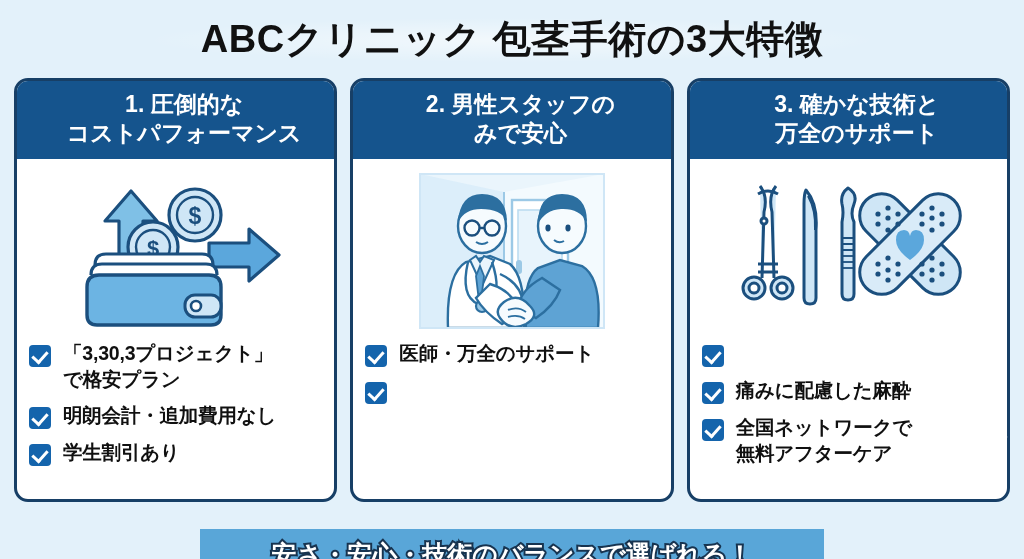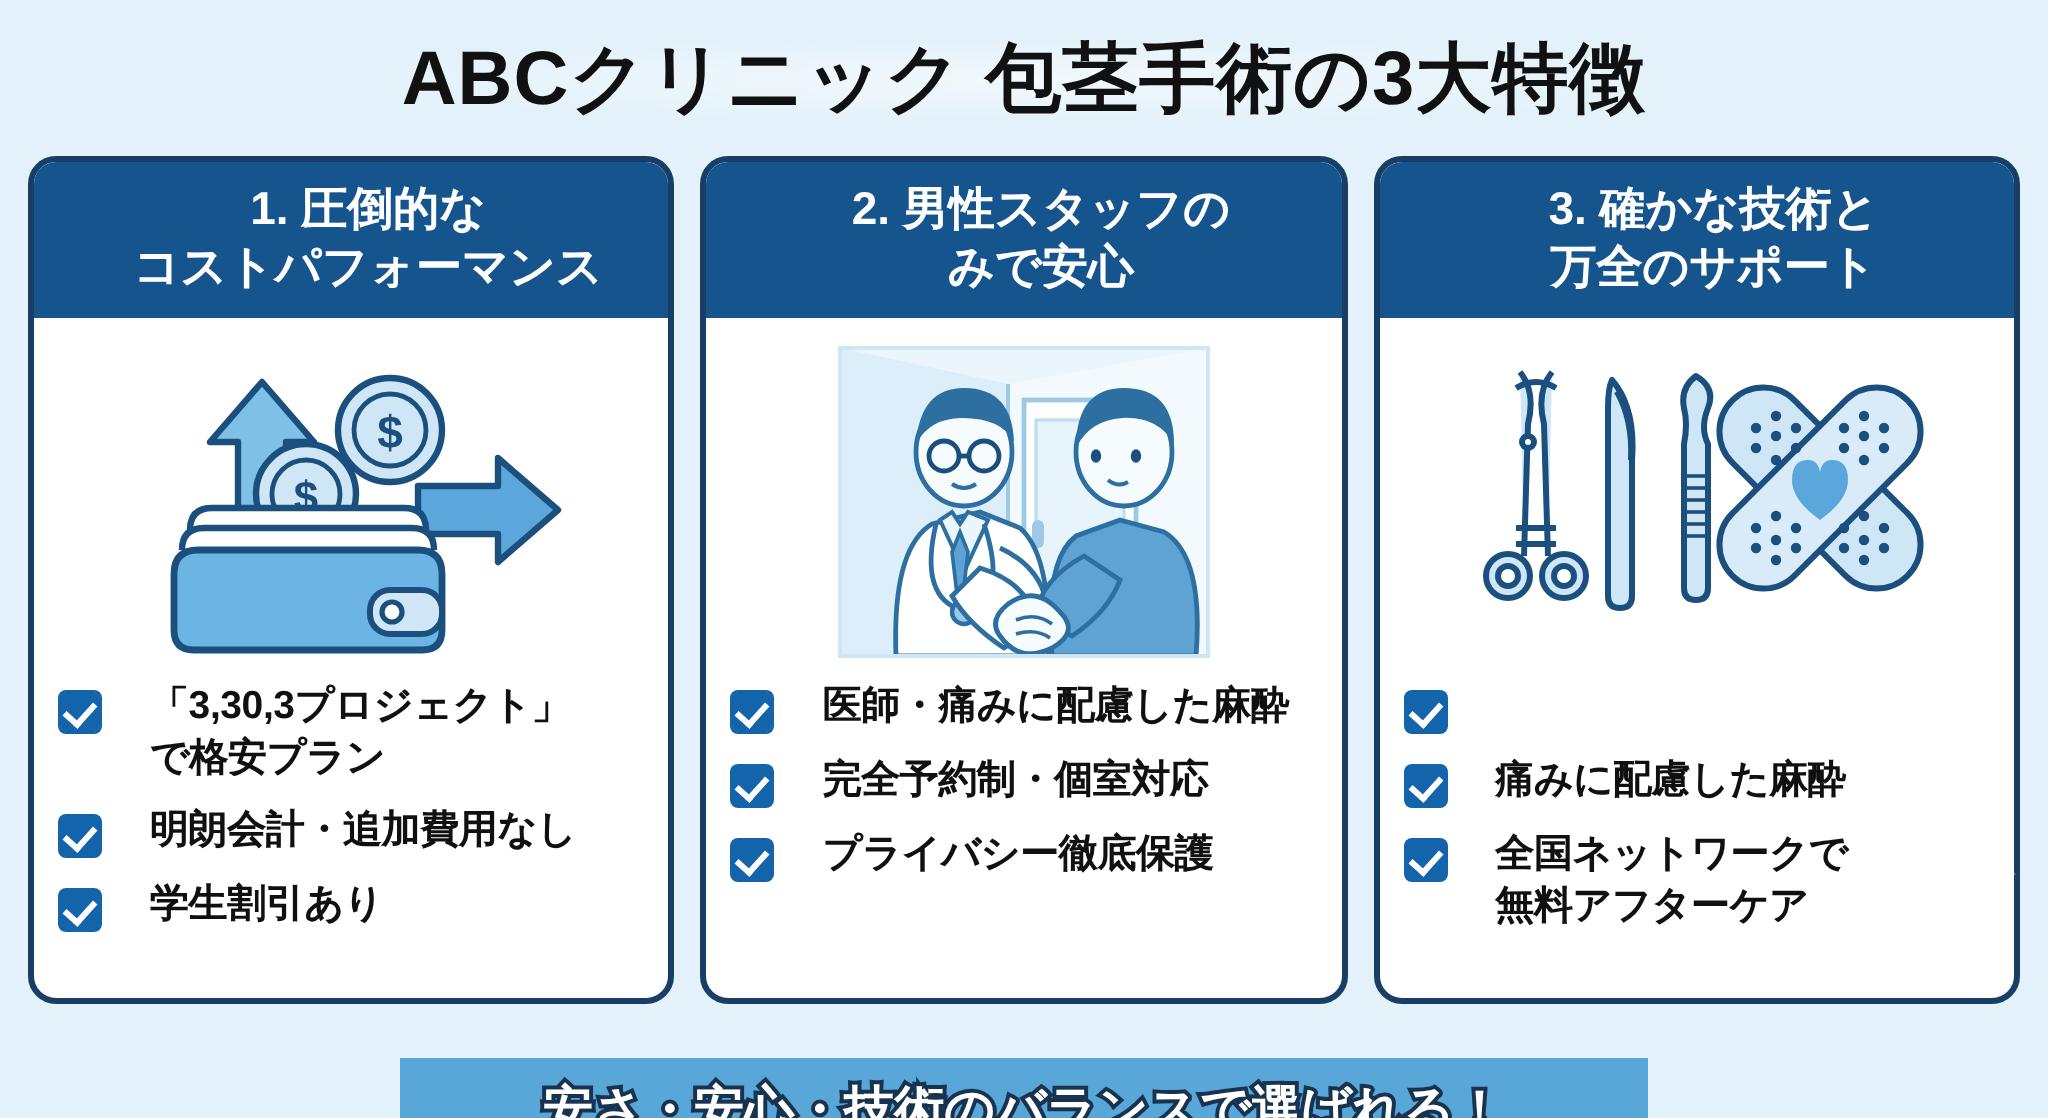--- a/index.html
+++ b/index.html
@@ -51,21 +51,21 @@
     display:flex; align-items:center; justify-content:center;
     padding-top:6px;
   }
   .card-list {
     flex:1 1 auto;
     padding:4px 12px 10px 12px;
     display:flex; flex-direction:column;
     gap:11px;
   }
   .li {
-    display:flex; align-items:flex-start; gap:24px;
+    display:flex; align-items:flex-start; gap:12px;
   }
   .cbx {
     flex:0 0 auto;
     width:22px; height:22px; margin-top:4px;
     background:#1464ac;
     border-radius:4px;
     position:relative;
   }
   .cbx::after {
     content:"";
@@ -226,34 +226,25 @@
             <path d="M96 140 q10 -4 18 2" fill="none" stroke="#2c6fa0" stroke-width="1.8"></path>
             <path d="M96 147 q10 -3 17 2" fill="none" stroke="#2c6fa0" stroke-width="1.8"></path>
           </g>
           <rect x="8" y="4" width="184" height="154" fill="none" stroke="#cfe6f6" stroke-width="2"></rect>
         </svg>
       </div>
       <div class="card-list">
         <div class="li">
           <span class="cbx"></span>
           <span class="li-text">
-            <span class="ln">医師・痛みに配慮した麻酔</span>
-          </span>
-        </div>
-        <div class="li">
-          <span class="cbx"></span>
-          <span class="li-text">
-            <span class="ln">完全予約制・個室対応</span>
-          </span>
-        </div>
-        <div class="li">
-          <span class="cbx"></span>
-          <span class="li-text">
-            <span class="ln">プライバシー徹底保護</span>
-          </span>
+            <span class="ln">医師・万全のサポート</span>
+          </span>
+        </div>
+        <div class="li">
+          <span class="cbx"></span>
         </div>
       </div>
     </div>
 
     <div class="card">
       <div class="card-head">
         <span class="ln">3. 確かな技術と</span>
         <span class="ln">万全のサポート</span>
       </div>
       <div class="card-art">

